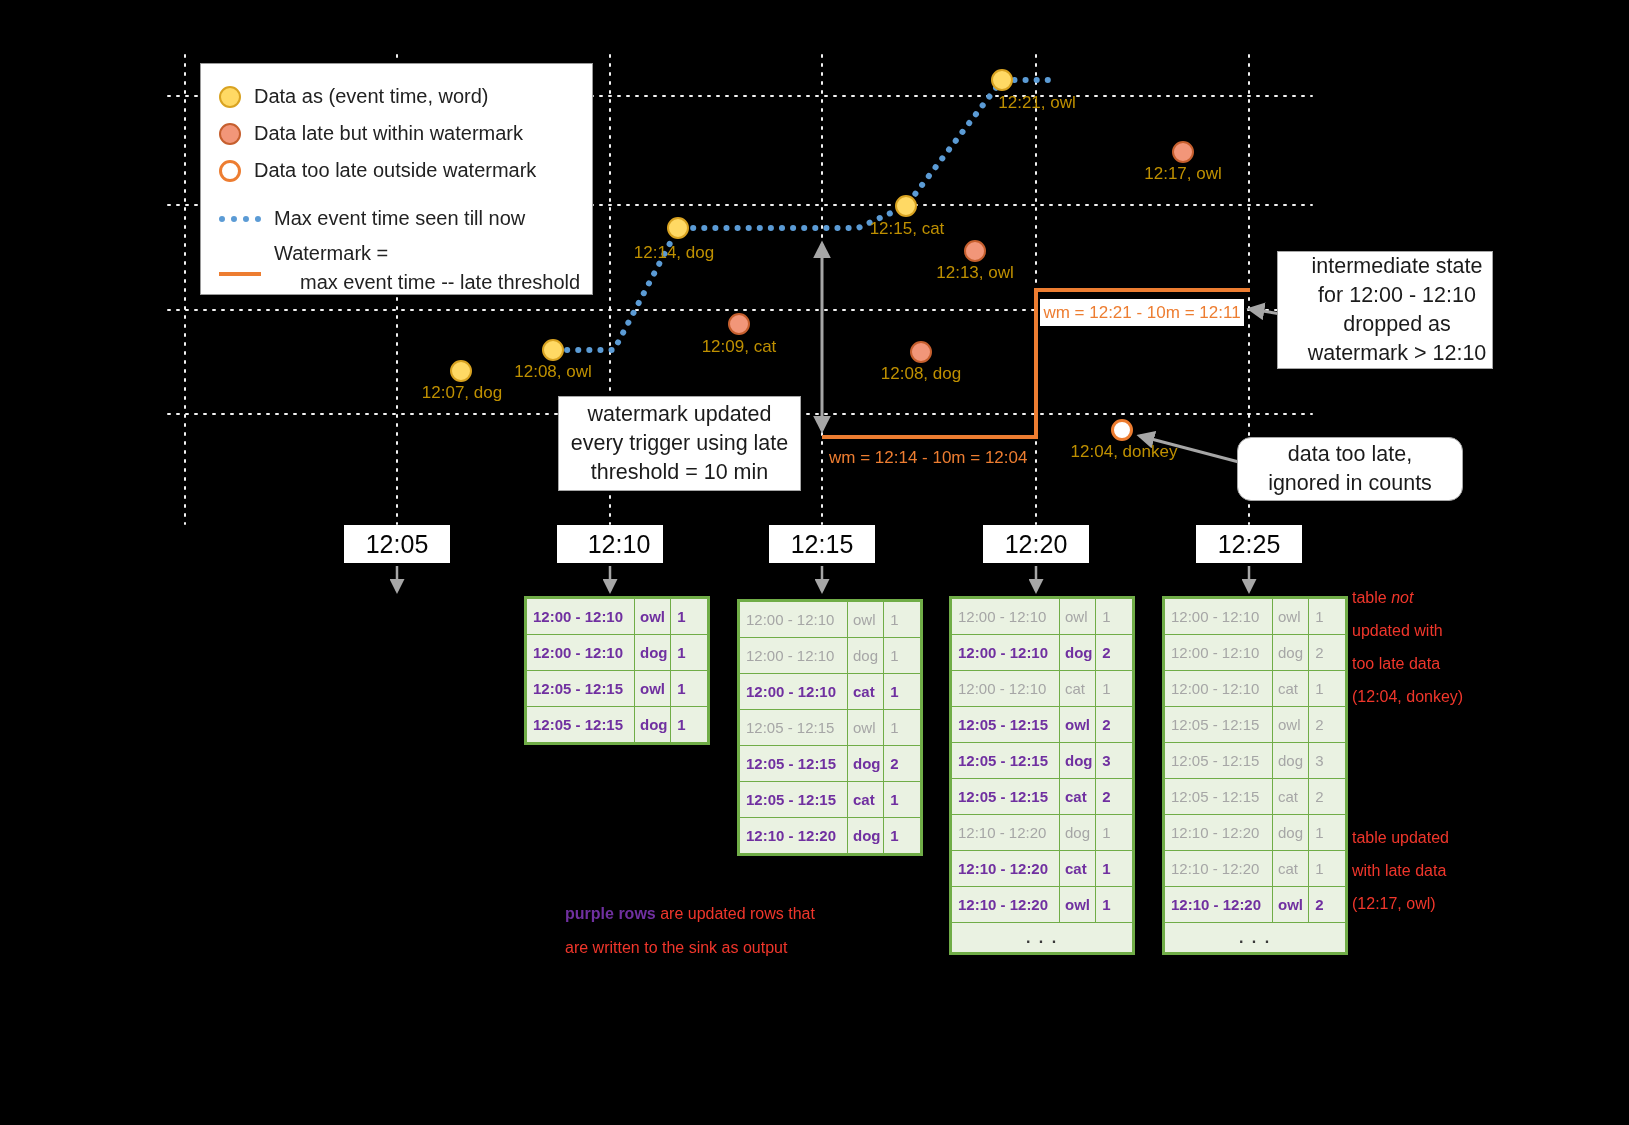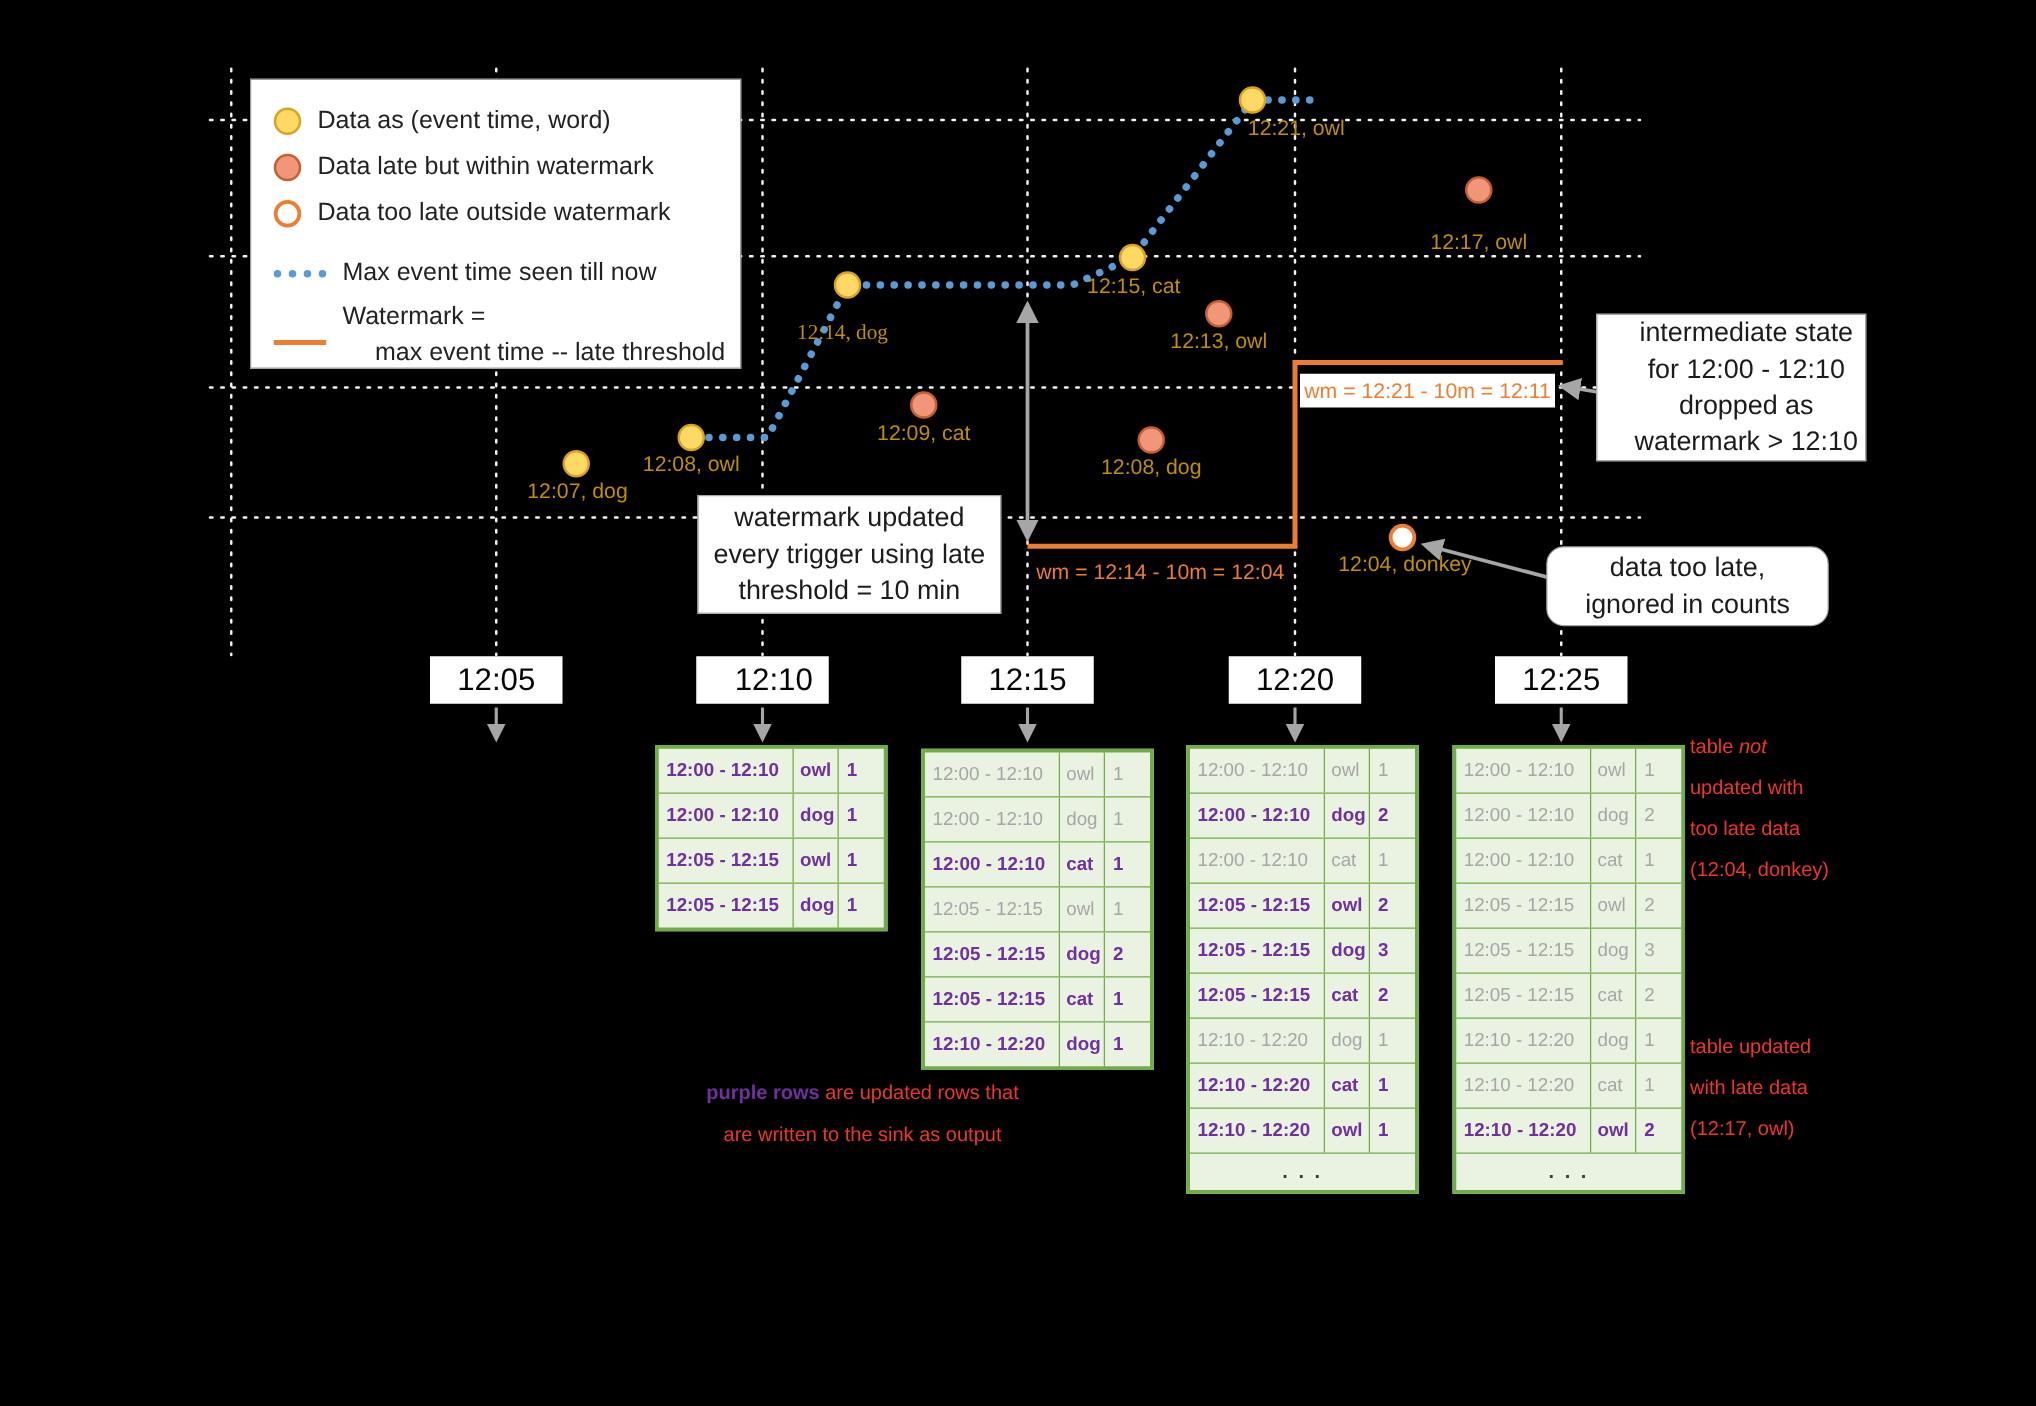--- a/index.html
+++ b/index.html
@@ -68,21 +68,21 @@
   .trow.old { color:var(--row_gray,#A6A6A6); font-weight:normal; }
   .cell { height:35px; display:flex; align-items:center; font-size:15px; }
   .cell-win  { width:108px; padding-left:6px; border-right:1.5px solid var(--table_border); }
   .cell-word { width:36px;  padding-left:5px; border-right:1.5px solid var(--table_border); }
   .cell-cnt  { width:21px;  justify-content:center; }
   .trow.row-ellipsis { height:30px; align-items:center; justify-content:center;
                        color:#3a3a3a; font-size:16px; letter-spacing:2px; font-weight:bold; }
 
   
   .red-note { position:absolute; color:var(--red,#F0362B); font-size:16px; line-height:33px; z-index:4; }
-  #purple-note { left:690px; top:858px; transform:translateX(-50%); text-align:center; white-space:nowrap; line-height:34px; }
+  #purple-note { left:690px; top:897px; transform:translateX(-50%); white-space:nowrap; line-height:34px; }
   #purple-note .pp { color:var(--purple,#7030A0); font-weight:bold; }
   #not-updated-note { left:1352px; top:581px; }
   #updated-note     { left:1352px; top:821px; }
 </style>
 </head>
 <body>
 
 <div id="stage">
 
   <svg id="overlay" width="1629" height="1125">
@@ -173,33 +173,33 @@
     <div>table updated</div>
     <div>with late data</div>
     <div>(12:17, owl)</div>
   </div>
 
 <div class="pt on_time" style="left: 450px; top: 360px;"></div>
     <div class="ptlabel" style="left: 462px; top: 383px;">12:07, dog</div>
     <div class="pt on_time" style="left: 542px; top: 339px;"></div>
     <div class="ptlabel" style="left: 553px; top: 362px;">12:08, owl</div>
     <div class="pt on_time" style="left: 667px; top: 217px;"></div>
-    <div class="ptlabel" style="left: 674px; top: 256px; font-family: Liberation Serif, serif;">12:14, dog</div>
+    <div class="ptlabel" style="left: 674px; top: 243px;">12:14, dog</div>
     <div class="pt on_time" style="left: 895px; top: 195px;"></div>
     <div class="ptlabel" style="left: 907px; top: 219px;">12:15, cat</div>
     <div class="pt on_time" style="left: 991px; top: 69px;"></div>
     <div class="ptlabel" style="left: 1037px; top: 93px;">12:21, owl</div>
     <div class="pt late" style="left: 728px; top: 313px;"></div>
     <div class="ptlabel" style="left: 739px; top: 337px;">12:09, cat</div>
     <div class="pt late" style="left: 964px; top: 240px;"></div>
     <div class="ptlabel" style="left: 975px; top: 263px;">12:13, owl</div>
     <div class="pt late" style="left: 910px; top: 341px;"></div>
     <div class="ptlabel" style="left: 921px; top: 364px;">12:08, dog</div>
     <div class="pt late" style="left: 1172px; top: 141px;"></div>
-    <div class="ptlabel" style="left: 1183px; top: 164px; margin-top: 20px;">12:17, owl</div>
+    <div class="ptlabel" style="left: 1183px; top: 164px;">12:17, owl</div>
     <div class="pt too_late" style="left: 1111px; top: 419px;"></div>
     <div class="ptlabel" style="left: 1124px; top: 442px;">12:04, donkey</div>
     <div class="timebox" style="left: 344px; top: 525px;">12:05</div>
     <div class="timebox" style="left: 557px; top: 525px; padding-left: 18px;">12:10</div>
     <div class="timebox" style="left: 769px; top: 525px;">12:15</div>
     <div class="timebox" style="left: 983px; top: 525px;">12:20</div>
     <div class="timebox" style="left: 1196px; top: 525px;">12:25</div>
     <div class="rtable" style="left: 524px; top: 596px;">
       <div class="trow upd">
         <div class="cell cell-win">12:00 - 12:10</div>

